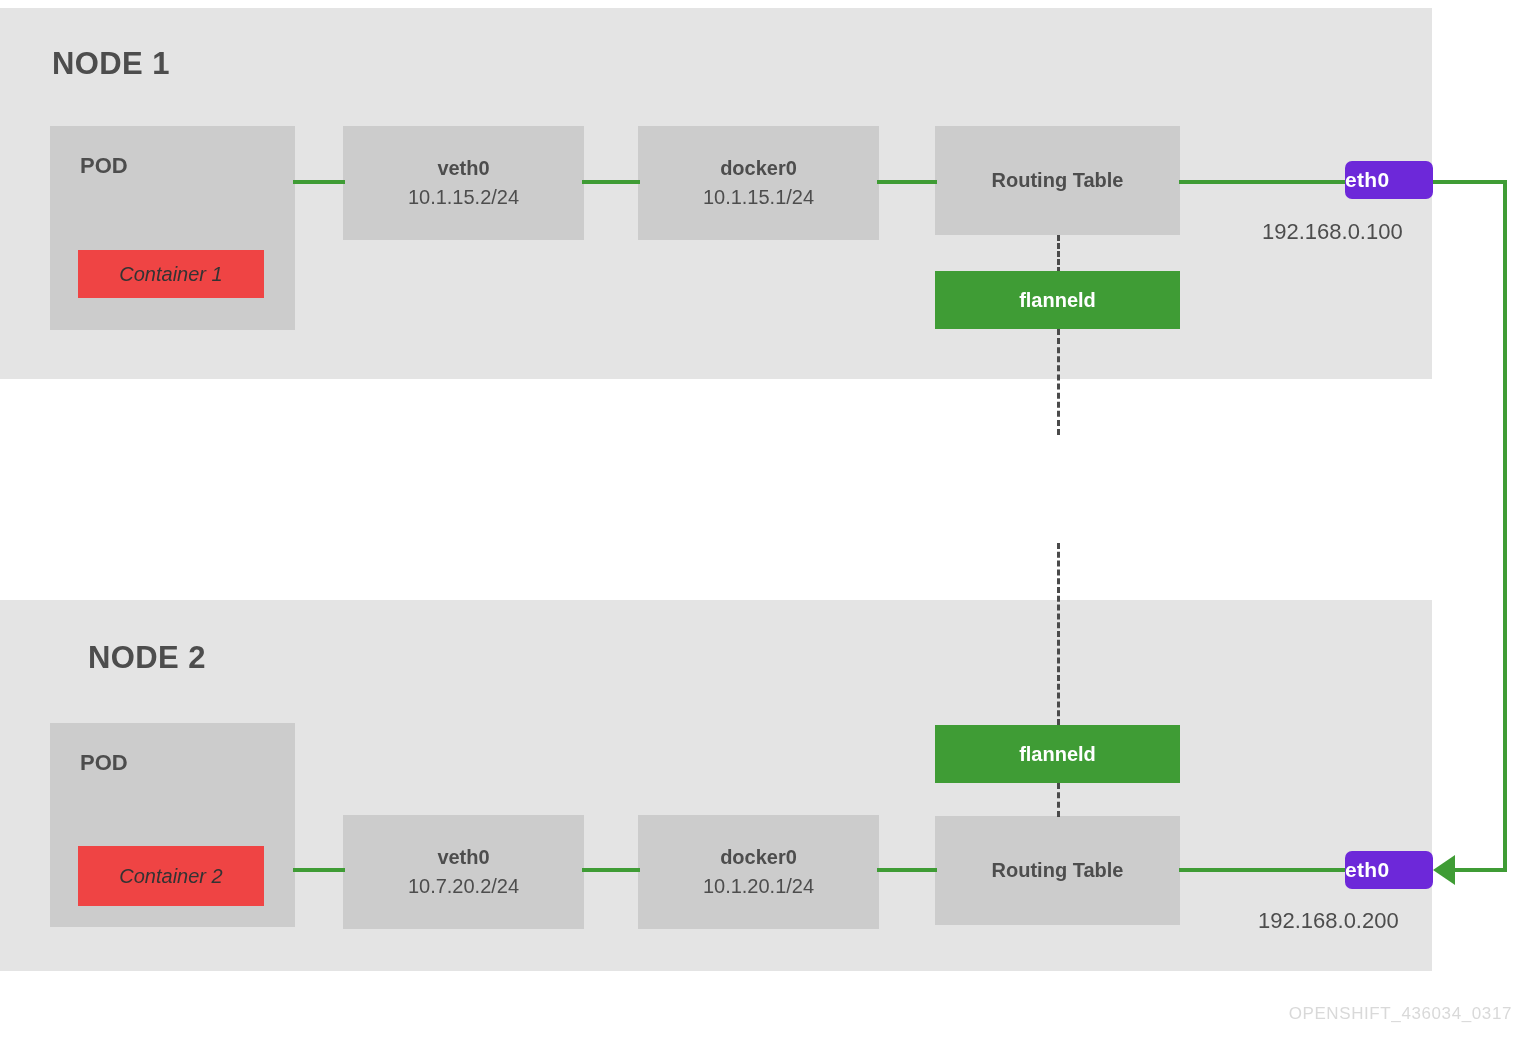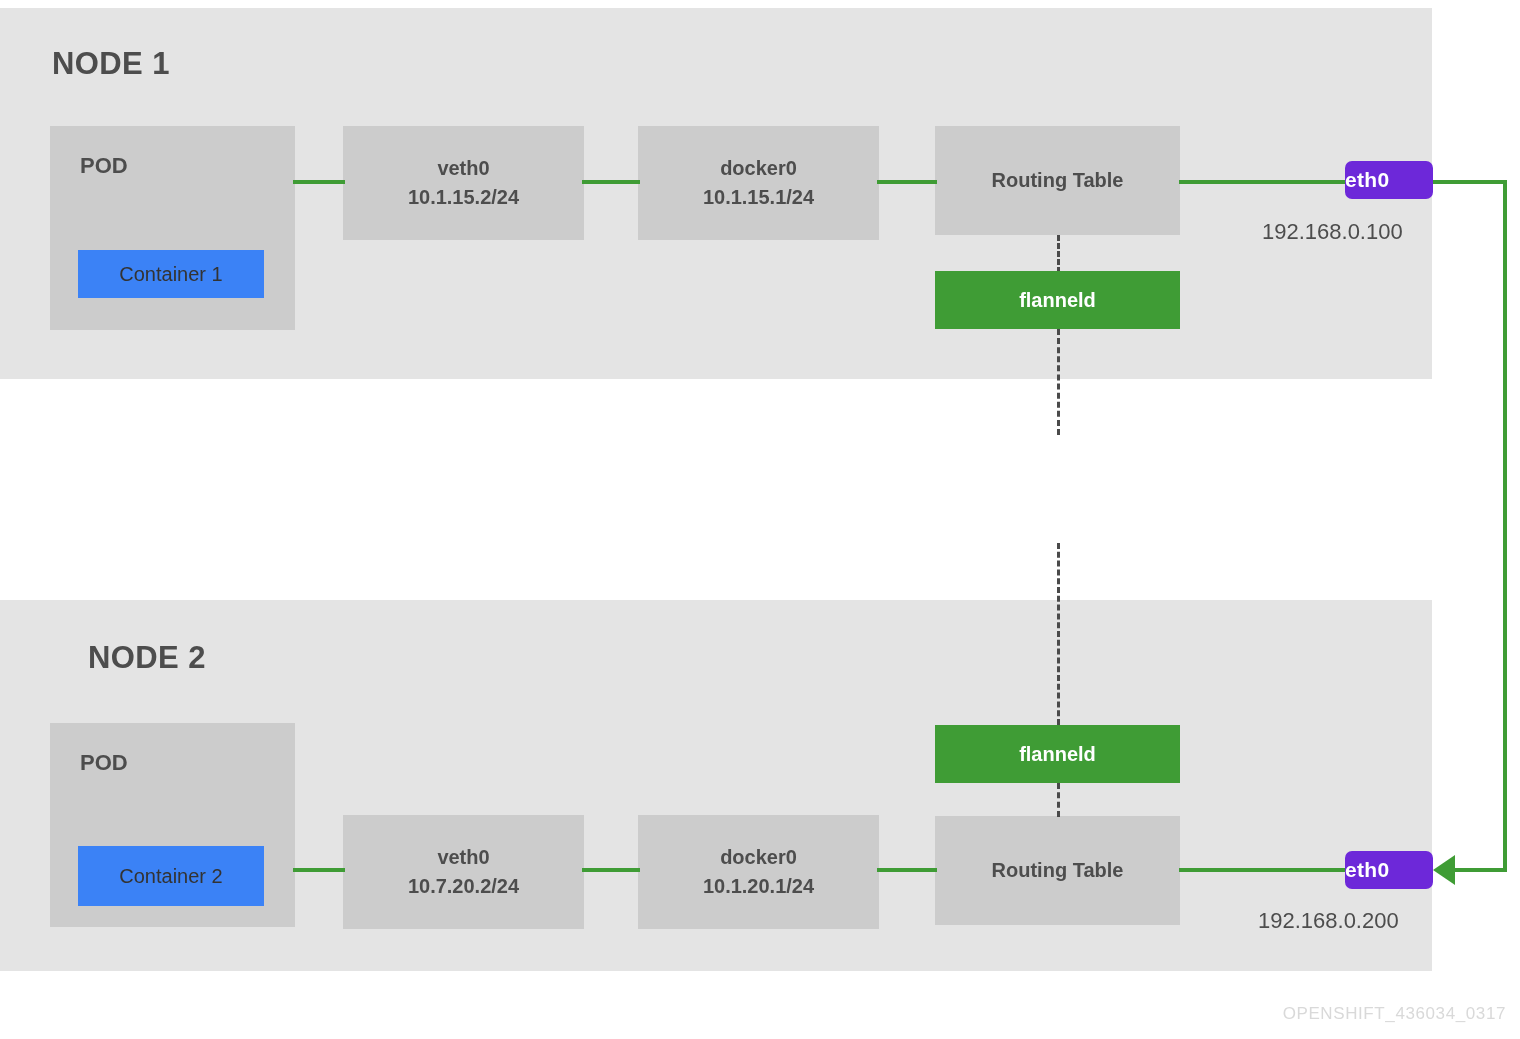--- a/index.html
+++ b/index.html
@@ -51,45 +51,46 @@
   }
   .gbox .line1 {
     font-size: 20px;
     font-weight: bold;
     color: #4d4d4d;
     line-height: 1.45;
     white-space: nowrap;
   }
   .gbox .line2 {
     font-size: 20px;
-    font-weight: bold;
+    font-weight: normal;
     color: #4d4d4d;
     line-height: 1.45;
     white-space: nowrap;
   }
 
   
   .pod-box {
     position: absolute;
     background: #cccccc;
     box-sizing: border-box;
   }
   .pod-label {
     position: absolute;
     font-size: 22px;
     font-weight: bold;
     color: #4d4d4d;
     white-space: nowrap;
   }
   .container-box {
     position: absolute;
-    background: #3b82f6;
-    display: flex;
-    align-items: center;
-    justify-content: center;
+    background: #ef4444;
+    display: flex;
+    align-items: center;
+    justify-content: center;
+    font-style: italic;
   }
   .container-box span {
     font-size: 20px;
     color: #333333;
     white-space: nowrap;
   }
 
   
   .etcd-box {
     position: absolute;
@@ -167,21 +168,21 @@
     height: 0;
     border-top: 15px solid transparent;
     border-bottom: 15px solid transparent;
     border-right: 22px solid #3f9c35;
     z-index: 5;
   }
 
   
   #footer-code {
     position: absolute;
-    right: 14px;
+    right: 8px;
     top: 1004px;
     font-size: 17px;
     color: #d9d9d9;
     letter-spacing: 0.6px;
     white-space: nowrap;
   }
 </style>
 </head>
 <body>
 

